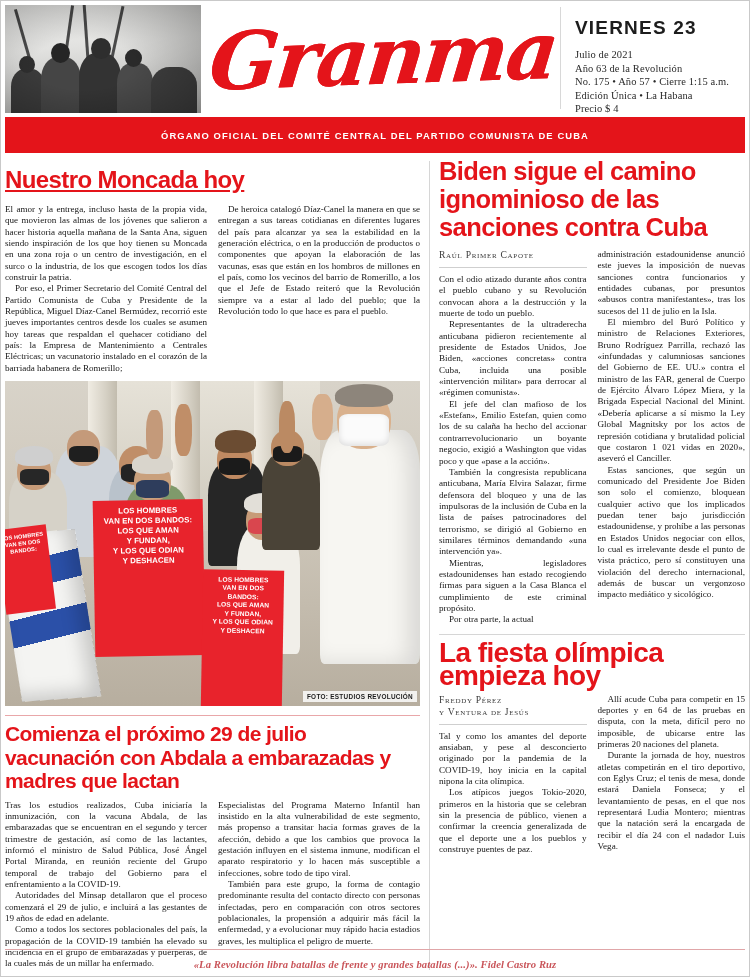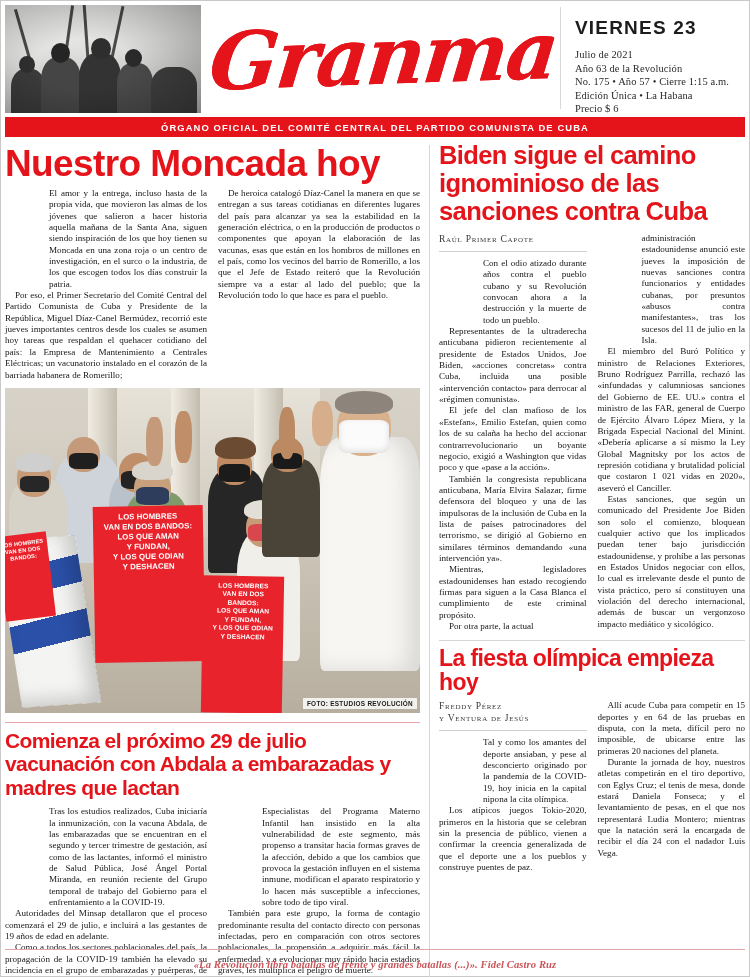--- a/index.html
+++ b/index.html
@@ -103,21 +103,21 @@
     font-size:10.5px;
     line-height:13.6px;
     color:#2a2a2a;
     letter-spacing:.1px;
     white-space:nowrap;
   }
 
   .redbar{
     background:#e4141a;
     color:#fff;
-    height:20px;
+    height:36px;
     display:flex;
     align-items:center;
     justify-content:center;
     font-family:"Liberation Sans", sans-serif;
     font-weight:700;
     font-size:9.4px;
     letter-spacing:1.1px;
     margin:0 4px;
   }
 
@@ -133,24 +133,24 @@
   }
   .right-block{ flex:1 1 auto; padding-left:9px; box-sizing:border-box;}
 
   h1.hl{
     font-family:"Liberation Sans", sans-serif;
     font-weight:700;
     color:#e4141a;
     margin:0;
     letter-spacing:-.6px;
   }
-  .hl-main{ font-size:37px; line-height:33px; padding:10px 0 8px 0;}
+  .hl-main{ font-size:24px; line-height:33px; padding:10px 0 8px 0;text-decoration:underline;}
   .hl-biden{ font-size:25.5px; line-height:28px; padding:4px 0 8px 0;}
   .hl-vac{ font-size:21px; line-height:23.5px; padding:6px 0 7px 0;}
-  .hl-oli{ font-size:23px; line-height:23.5px; padding:6px 0 6px 0;}
+  .hl-oli{ font-size:28px; line-height:23.5px; padding:6px 0 6px 0;}
 
   .byline{
     font-family:"Liberation Serif", serif;
     font-variant:small-caps;
     font-size:9.6px;
     letter-spacing:.7px;
     color:#3b3b3b;
     line-height:12px;
     padding-bottom:4px;
   }
@@ -165,21 +165,21 @@
   .bodytext{
     font-family:"Liberation Serif", serif;
     font-size:9.1px;
     line-height:11.35px;
     text-align:justify;
     color:#161616;
     hyphens:auto;
     -webkit-hyphens:auto;
   }
   .bodytext p{ margin:0; text-indent:10px;}
-  .bodytext p.first{ text-indent:0;margin-left:44px;}
+  .bodytext p.first{ text-indent:0;}
 
   
   .photo{
     position:relative;
     width:100%;
     height:325px;
     margin-top:7px;
     overflow:hidden;
     background:#b9b2a6;
   }
@@ -299,21 +299,21 @@
     <div class="mast-title">
       <div class="granma">Granma</div>
     </div>
 
     <div class="mast-info">
       <div class="mast-day">VIERNES 23</div>
       <div class="line">Julio de 2021</div>
       <div class="line">Año 63 de la Revolución</div>
       <div class="line">No. 175 • Año 57 • Cierre 1:15 a.m.</div>
       <div class="line">Edición Única • La Habana</div>
-      <div class="line">Precio $ 6</div>
+      <div class="line">Precio $ 4</div>
     </div>
   </div>
 
   <div class="redbar">ÓRGANO OFICIAL DEL COMITÉ CENTRAL DEL PARTIDO COMUNISTA DE CUBA</div>
 
   <div class="content">
 
     <div class="left-block">
 
       <h1 class="hl hl-main">Nuestro Moncada hoy</h1>
@@ -427,21 +427,21 @@
     <div class="right-block">
 
       <h1 class="hl hl-biden">Biden sigue el camino ignominioso de las sanciones contra Cuba</h1>
 
       <div class="cols2">
         <div class="col">
           <div class="byline">Raúl Primer Capote</div>
           <div class="byline-rule"></div>
           <div class="bodytext">
             <p class="first">Con el odio atizado durante años contra el pueblo cubano y su Revolución convocan ahora a la destrucción y la muerte de todo un pueblo.</p>
-            <p>Representantes de la ultraderecha anticubana pidieron recientemente al presidente de Estados Unidos, Joe Biden, «acciones concretas» contra Cuba, incluida una posible «intervención contacto» para derrocar al «régimen comunista».</p>
+            <p>Representantes de la ultraderecha anticubana pidieron recientemente al presidente de Estados Unidos, Joe Biden, «acciones concretas» contra Cuba, incluida una posible «intervención militar» para derrocar al «régimen comunista».</p>
             <p>El jefe del clan mafioso de los «Estefan», Emilio Estefan, quien como los de su calaña ha hecho del accionar contrarrevolucionario un boyante negocio, exigió a Washington que vidas poco y que «pase a la acción».</p>
             <p>También la congresista republicana anticubana, María Elvira Salazar, firme defensora del bloqueo y una de las impulsoras de la inclusión de Cuba en la lista de países patrocinadores del terrorismo, se dirigió al Gobierno en similares términos demandando «una intervención ya».</p>
             <p>Mientras, legisladores estadounidenses han estado recogiendo firmas para siguen a la Casa Blanca el cumplimiento de este criminal propósito.</p>
             <p>Por otra parte, la actual</p>
           </div>
         </div>
         <div class="col bodytext">
           <p class="first">administración estadounidense anunció este jueves la imposición de nuevas sanciones contra funcionarios y entidades cubanas, por presuntos «abusos contra manifestantes», tras los sucesos del 11 de julio en la Isla.</p>
           <p>El miembro del Buró Político y ministro de Relaciones Exteriores, Bruno Rodríguez Parrilla, rechazó las «infundadas y calumniosas sanciones del Gobierno de EE. UU.» contra el ministro de las FAR, general de Cuerpo de Ejército Álvaro López Miera, y la Brigada Especial Nacional del Minint. «Debería aplicarse a sí mismo la Ley Global Magnitsky por los actos de represión cotidiana y brutalidad policial que costaron 1 021 vidas en 2020», aseveró el Canciller.</p>
           <p>Estas sanciones, que según un comunicado del Presidente Joe Biden son solo el comienzo, bloquean cualquier activo que los implicados puedan tener bajo jurisdicción estadounidense, y prohíbe a las personas en Estados Unidos negociar con ellos, lo cual es irrelevante desde el punto de vista práctico, pero sí constituyen una violación del derecho internacional, además de buscar un vergonzoso impacto mediático y sicológico.</p>

